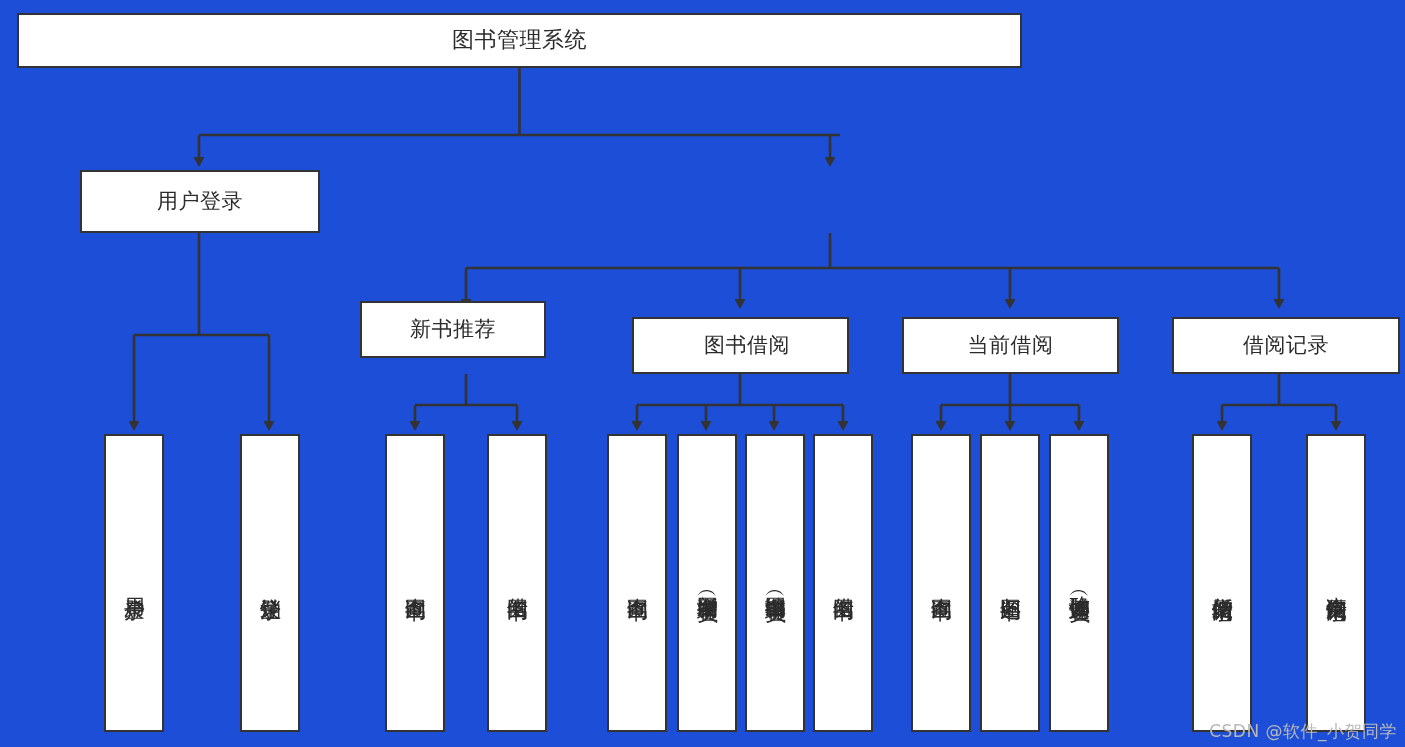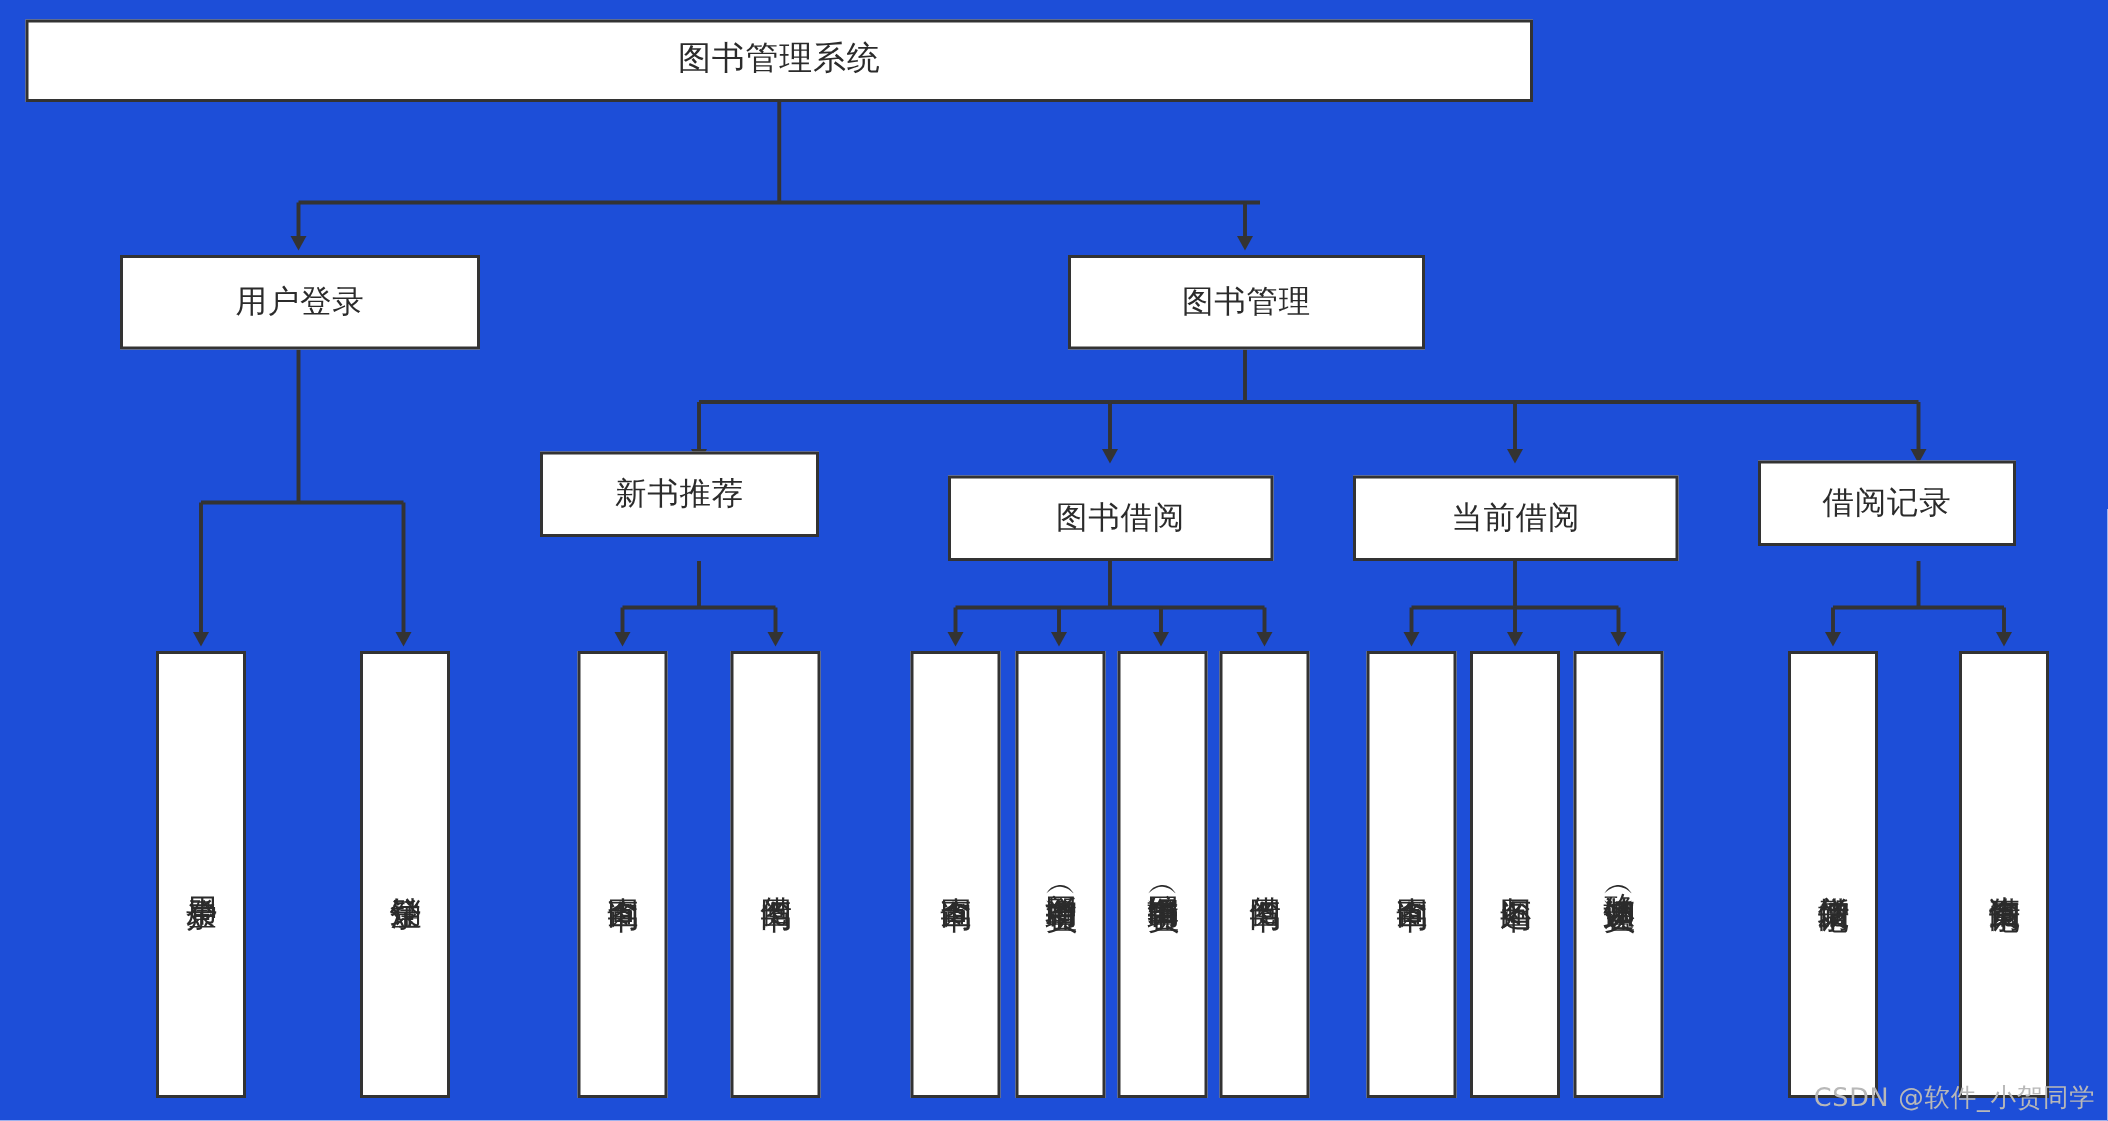--- a/index.html
+++ b/index.html
@@ -121,29 +121,28 @@
       <path d="M1222,405 L1336,405"></path>
       <path d="M1222,405 L1222,422" marker-end="url(#arrow)"></path>
       <path d="M1336,405 L1336,422" marker-end="url(#arrow)"></path>
     </g>
   </svg>
 
   <div class="node horizontal root" style="left:17px; top:13px; width:1005px; height:55px;">图书管理系统</div>
 
   <div class="node horizontal" style="left:80px; top:170px; width:240px; height:63px;">用户登录</div>
 
-  <div class="node horizontal" style="left:712px; top:170px; width:238px; height:63px;">图书管理</div>
 
   <div class="node horizontal" style="left:360px; top:301px; width:186px; height:57px;">新书推荐</div>
 
   <div class="node horizontal" style="left:632px; top:317px; width:217px; height:57px;padding-left:13px;">图书借阅</div>
 
   <div class="node horizontal" style="left:902px; top:317px; width:217px; height:57px;">当前借阅</div>
 
-  <div class="node horizontal" style="left:1172px; top:307px; width:172px; height:57px;">借阅记录</div>
+  <div class="node horizontal" style="left:1172px; top:317px; width:228px; height:57px;">借阅记录</div>
 
   <div class="node vertical" style="left:104px; top:434px; width:60px; height:298px;">
     <span class="vtext">用户登录</span>
   </div>
 
   <div class="node vertical" style="left:240px; top:434px; width:60px; height:298px;">
     <span class="vtext">注销登录</span>
   </div>
 
   <div class="node vertical" style="left:385px; top:434px; width:60px; height:298px;">

